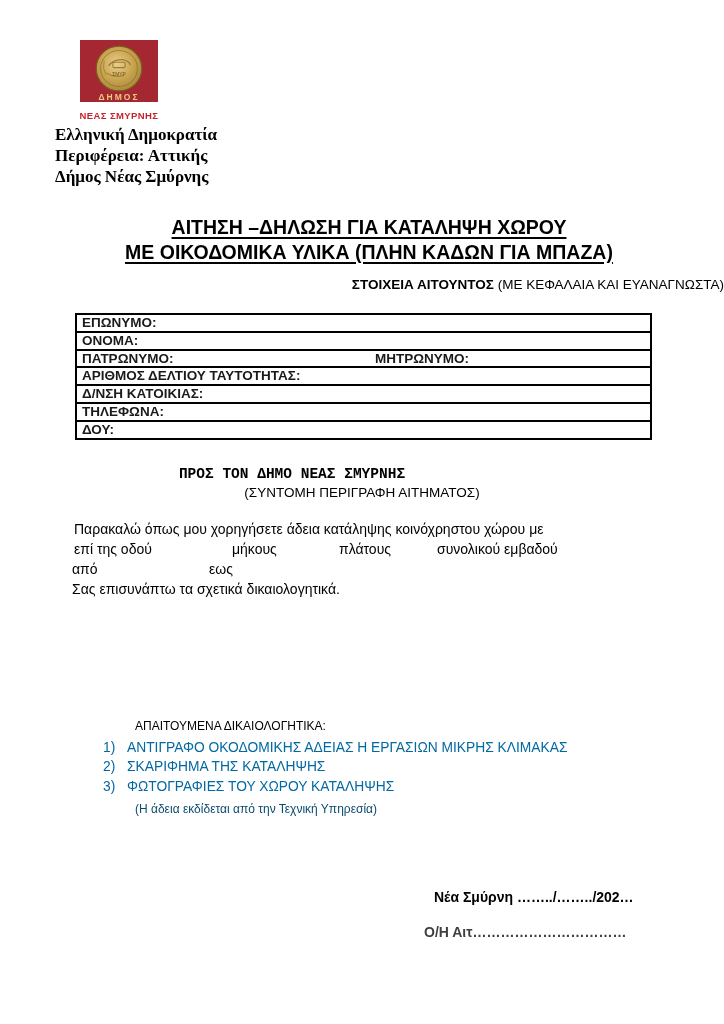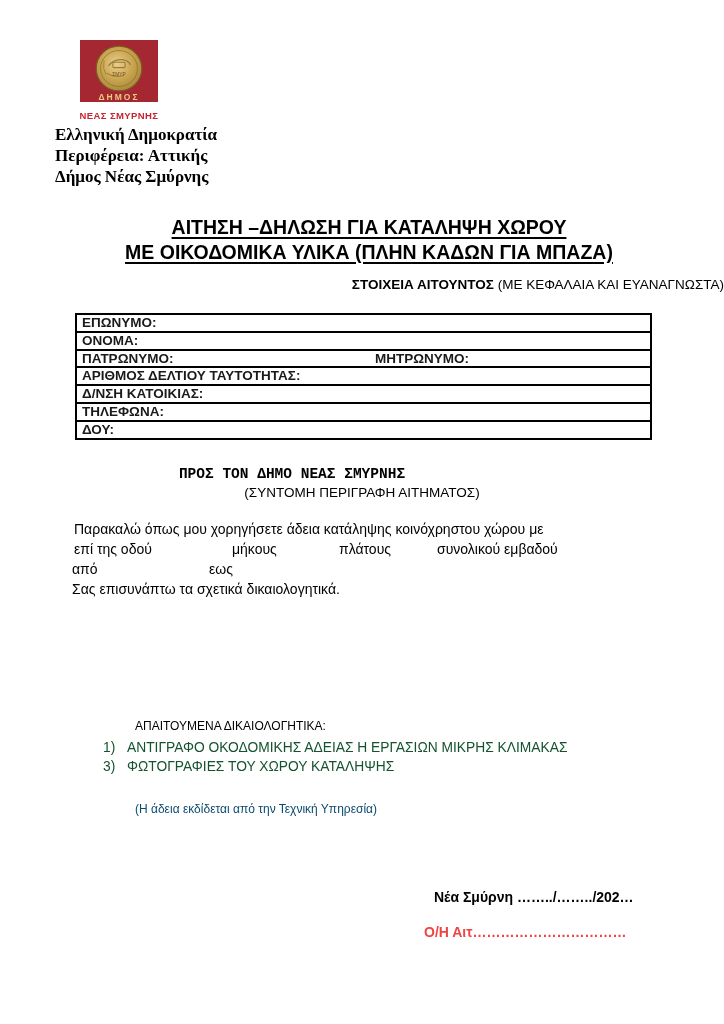--- a/index.html
+++ b/index.html
@@ -73,27 +73,27 @@
   .recipient2{
     position:absolute;left:0;top:485px;width:724px;text-align:center;
     font-size:13.5px;color:#000;
   }
   
   .request{position:absolute;left:72px;top:519px;width:600px;font-size:14px;color:#000;}
   .req-line{position:relative;height:20px;line-height:20px;white-space:nowrap;}
   .req-line .w{position:absolute;top:0;}
   
   .req-heading{position:absolute;left:135px;top:719px;font-size:12px;color:#000;text-align:center;}
-  .req-list{position:absolute;left:103px;top:738px;font-size:13.8px;color:#14532d;line-height:19.3px;}
+  .req-list{position:absolute;left:103px;top:738px;font-size:13.8px;color:#0369a1;line-height:19.3px;}
   .req-item{white-space:nowrap;}
   .req-item .num{display:inline-block;width:24px;}
   .req-note{position:absolute;left:135px;top:802px;font-size:12px;color:#0c4a6e;}
   
   .date-line{position:absolute;left:434px;top:889px;font-weight:bold;font-size:14px;color:#000;white-space:nowrap;}
-  .sig-line{position:absolute;left:424px;top:924px;font-weight:bold;font-size:14px;color:#ef4444;white-space:nowrap;}
+  .sig-line{position:absolute;left:424px;top:924px;font-weight:bold;font-size:14px;color:#404040;white-space:nowrap;}
 </style>
 </head>
 <body>
 
 <div class="page">
 
   <div class="logo-square">
     <svg class="coin" width="54" height="52" viewBox="0 0 60 58">
       <defs>
         <radialGradient id="goldg" cx="45%" cy="40%" r="65%">
@@ -160,20 +160,21 @@
       <span class="w" style="left:137px">εως</span>
     </div>
     <div class="req-line">
         <span class="w" style="left:0">Σας επισυνάπτω τα σχετικά δικαιολογητικά.</span>
       </div>
   </div>
 
   <div class="req-heading">ΑΠΑΙΤΟΥΜΕΝΑ ΔΙΚΑΙΟΛΟΓΗΤΙΚΑ:</div>
   <div class="req-list">
     <div class="req-item"><span class="num">1)</span><span>ΑΝΤΙΓΡΑΦΟ ΟΚΟΔΟΜΙΚΗΣ ΑΔΕΙΑΣ Η ΕΡΓΑΣΙΩΝ ΜΙΚΡΗΣ ΚΛΙΜΑΚΑΣ</span></div>
+    <div class="req-item"><span class="num">2)</span><span>ΣΚΑΡΙΦΗΜΑ ΤΗΣ ΚΑΤΑΛΗΨΗΣ</span></div>
     <div class="req-item"><span class="num">3)</span><span>ΦΩΤΟΓΡΑΦΙΕΣ ΤΟΥ ΧΩΡΟΥ ΚΑΤΑΛΗΨΗΣ</span></div>
   </div>
   <div class="req-note">(Η άδεια εκδίδεται από την Τεχνική Υπηρεσία)</div>
 
   <div class="date-line">Νέα Σμύρνη ……../……../202…</div>
   <div class="sig-line">Ο/Η Αιτ……………………………</div>
 
 </div>
 
 </body></html>

